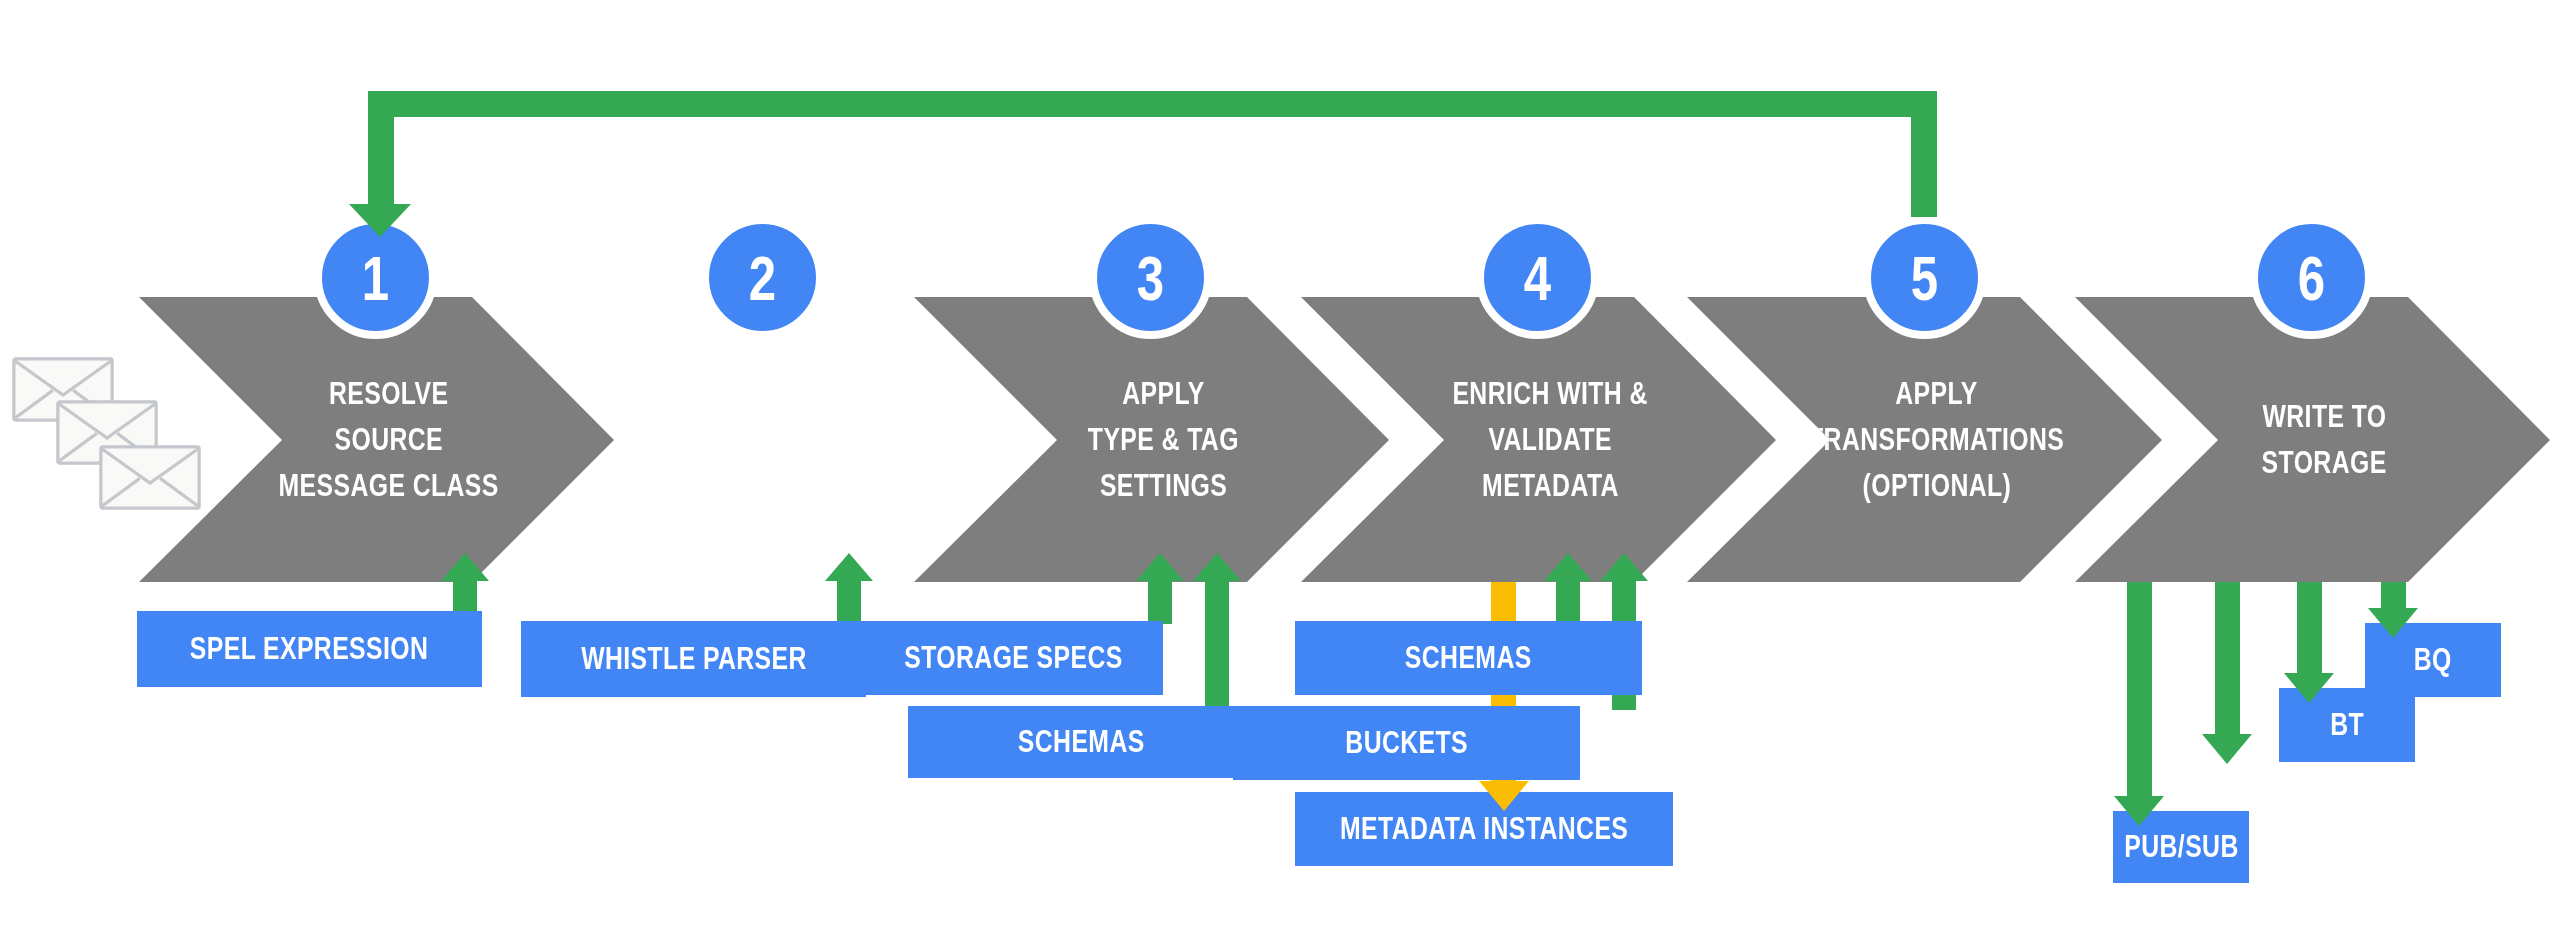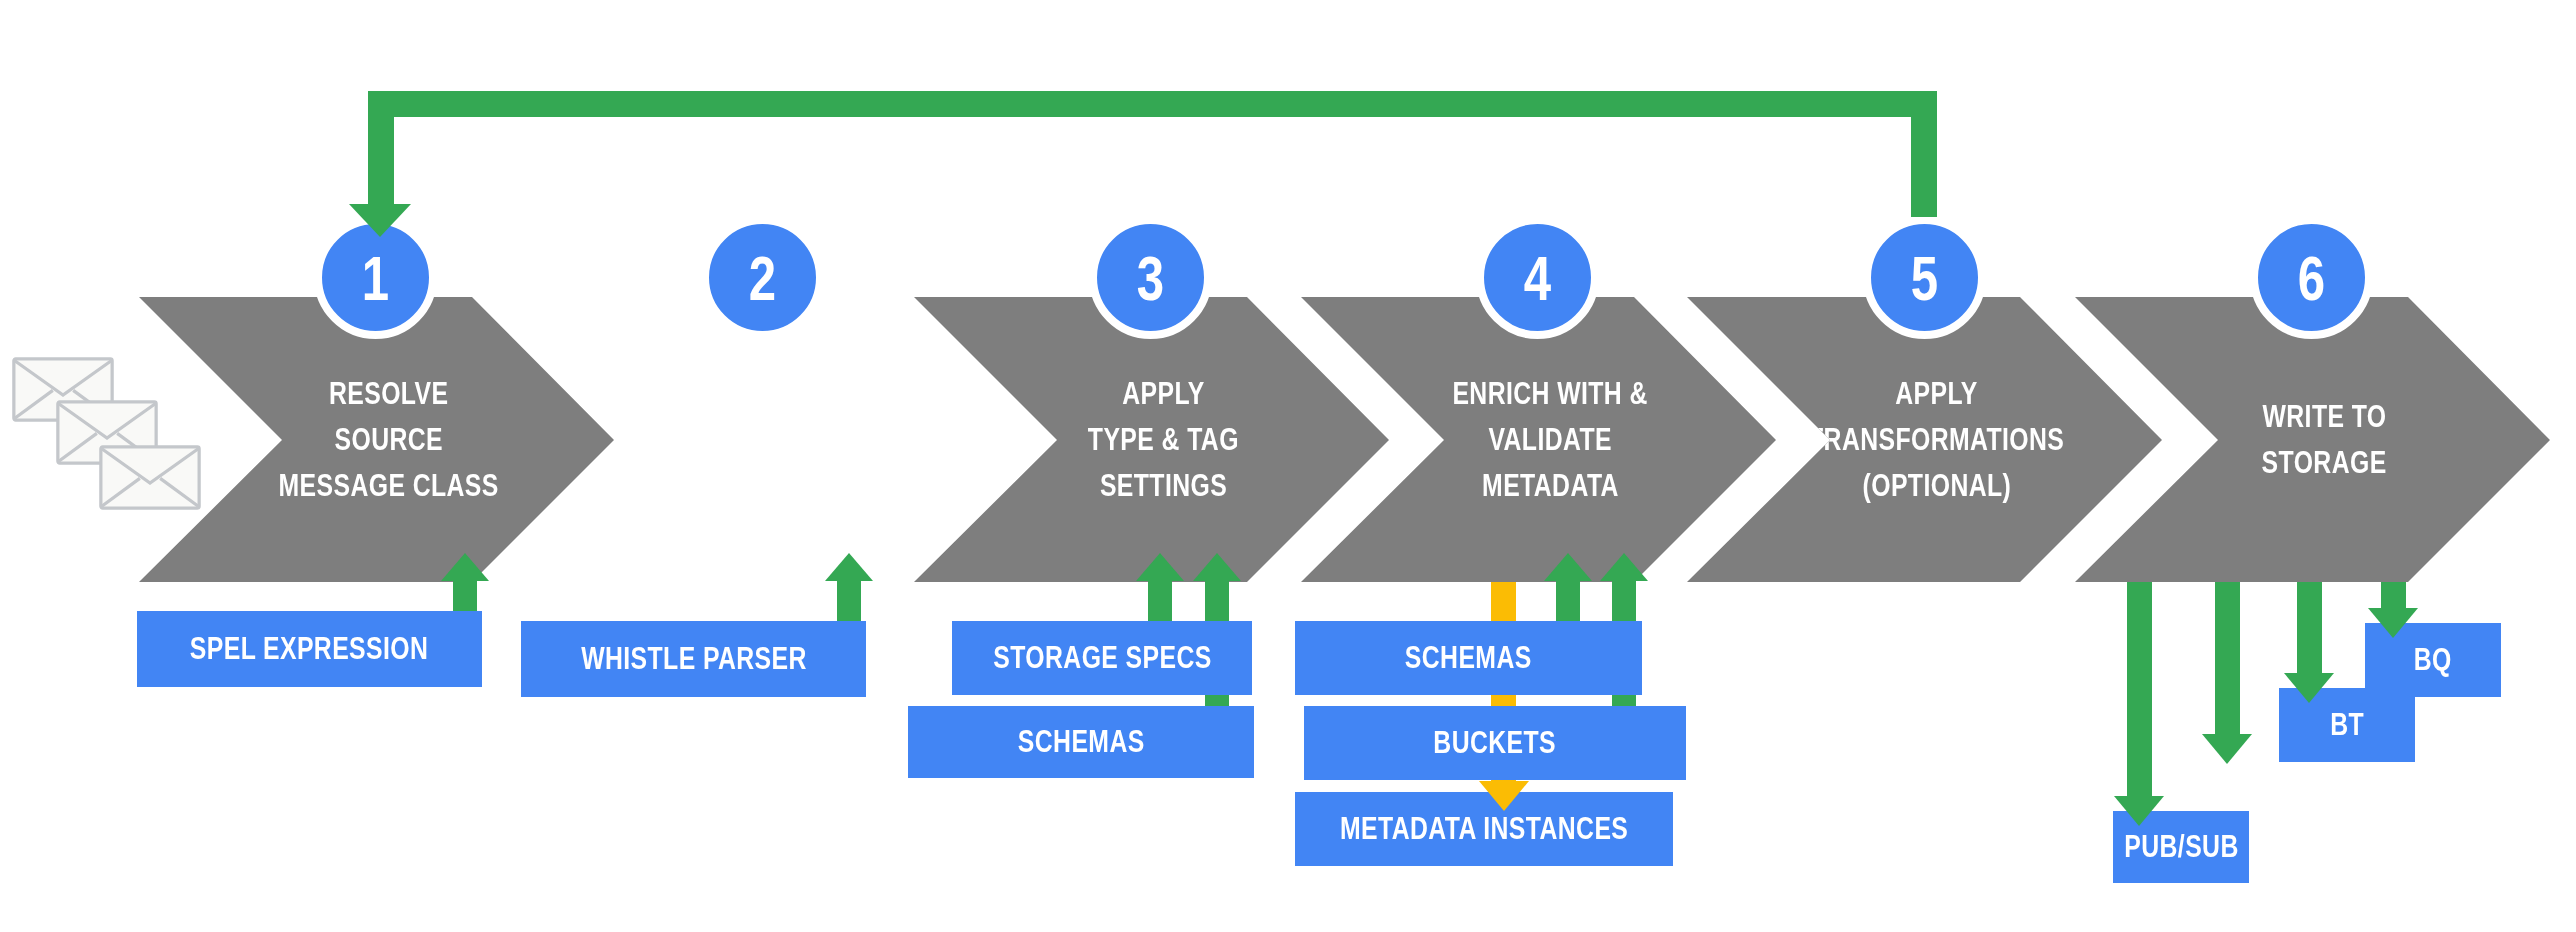--- a/index.html
+++ b/index.html
@@ -133,30 +133,30 @@
   <div class="head down" style="left:2284px;top:673px"></div>
   <div class="shaft green" style="left:2381px;top:582px;width:25px;height:30px"></div>
   <div class="head down" style="left:2368px;top:608px"></div>
 
   <div class="rbox" style="left:137px;top:611px;width:345px;height:76px">
     <span class="t">SPEL EXPRESSION</span>
     </div>
   <div class="rbox" style="left:521px;top:621px;width:345px;height:76px">
     <span class="t">WHISTLE PARSER</span>
     </div>
-  <div class="rbox" style="left:952px;top:621px;width:300px;height:74px">
+  <div class="rbox" style="left:863px;top:621px;width:300px;height:74px">
     <span class="t">STORAGE SPECS</span>
     </div>
   <div class="rbox" style="left:908px;top:706px;width:346px;height:72px">
     <span class="t">SCHEMAS</span>
     </div>
   <div class="rbox" style="left:1295px;top:621px;width:347px;height:74px">
     <span class="t">SCHEMAS</span>
     </div>
-  <div class="rbox" style="left:1304px;top:706px;width:382px;height:74px">
+  <div class="rbox" style="left:1233px;top:706px;width:347px;height:74px">
     <span class="t">BUCKETS</span>
     </div>
   <div class="rbox" style="left:1295px;top:792px;width:378px;height:74px">
     <span class="t">METADATA INSTANCES</span>
     </div>
   <div class="rbox" style="left:2113px;top:811px;width:136px;height:72px">
     <span class="t">PUB/SUB</span>
     </div>
   <div class="rbox" style="left:2279px;top:688px;width:136px;height:74px">
     <span class="t">BT</span>

